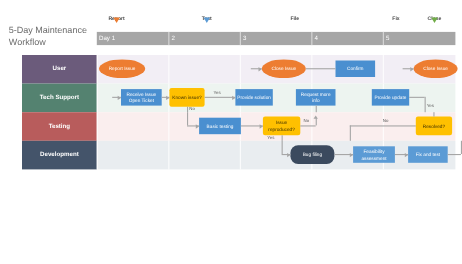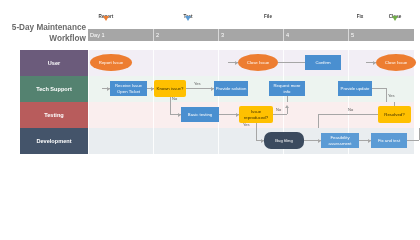--- a/index.html
+++ b/index.html
@@ -7,22 +7,22 @@
     width:420px;height:180px;
     background:#ffffff;
     font-family:"Liberation Sans", sans-serif;
     overflow:hidden;
   }
   #root{position:relative;width:420px;height:180px;}
 
   
   .title{
     position:absolute;left:8px;top:22px;width:78px;
-    text-align:right;color:#6b6b6b;
-    font-size:8.2px;line-height:11px;font-weight:bold;
+    text-align:left;color:#6b6b6b;
+    font-size:8.2px;line-height:11px;
   }
 
   
   .tl-bar{
     position:absolute;left:88px;top:29px;width:326px;height:12px;
     background:#a6a6a6;
   }
   .tl-day{
     position:absolute;top:29px;height:12px;
     color:#ffffff;font-size:5.6px;line-height:12px;

